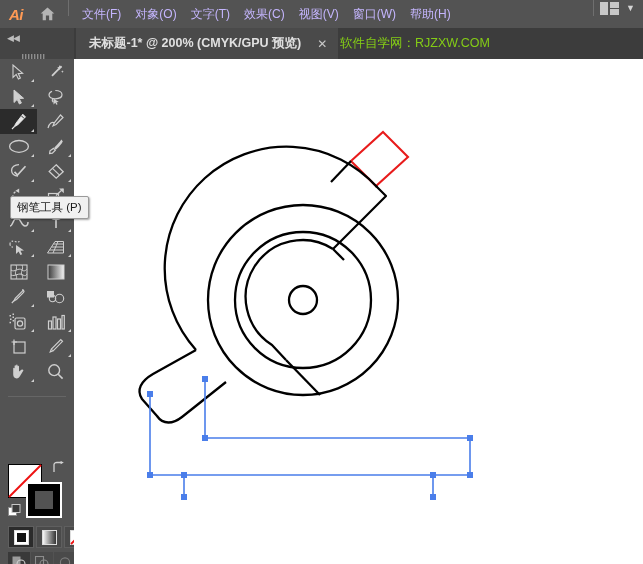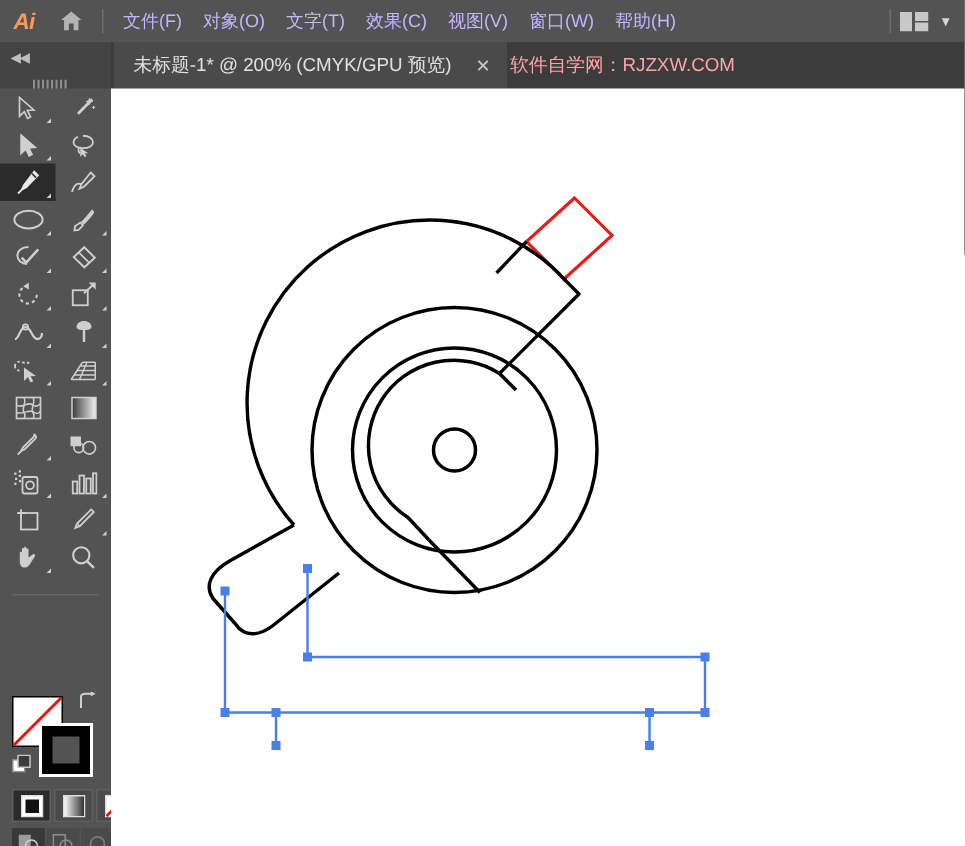--- a/index.html
+++ b/index.html
@@ -2,43 +2,43 @@
 <html><head>
 <meta charset="utf-8">
 <style>
   html,body{margin:0;padding:0;background:#535353;}
   body{width:643px;height:564px;overflow:hidden;
        font-family:"Liberation Sans","DejaVu Sans",sans-serif;}
   #app{position:relative;width:643px;height:564px;background:#535353;}
 
   
   #menubar{position:absolute;left:0;top:0;width:643px;height:28px;
-           background:#535353;display:flex;align-items:center;}
+           background:#535353;display:flex;align-items:flex-start;}
   #ai-logo{width:32px;height:28px;display:flex;align-items:center;justify-content:center;
            color:#ff9a55;font-size:15px;font-weight:bold;font-style:italic;letter-spacing:-0.5px;}
   #home-btn{width:30px;height:28px;display:flex;align-items:center;justify-content:center;}
   .mb-sep{width:1px;height:16px;background:#6f6f6f;margin:0 6px;}
   .menu-item{color:#c4b5fd;font-size:12px;padding:0 7px;height:28px;
              display:flex;align-items:center;white-space:nowrap;}
   #ws-area{margin-left:auto;display:flex;align-items:center;padding-right:8px;}
   #ws-icon{display:flex;align-items:center;}
   #ws-chev{color:#d4d4d4;font-size:9px;margin-left:7px;}
 
   
   #tabbar{position:absolute;left:0;top:28px;width:643px;height:31px;background:#3c3c3c;}
   #tab-collapse{position:absolute;left:0;top:0;width:74px;height:31px;background:#444;}
   #tab-collapse .chev{position:absolute;left:7px;top:5px;color:#bdbdbd;font-size:9px;
                       letter-spacing:-1px;}
   #tab-grip{position:absolute;left:22px;top:19px;width:30px;height:7px;}
   #doc-tab{position:absolute;left:76px;top:0;height:31px;background:#4a4a4a;
-           display:flex;align-items:center;padding:0 0 0 13px;}
+           display:flex;align-items:center;padding:0 0 0 13px;font-weight:bold;}
   #doc-tab-title{color:#e0e0e0;font-size:12.5px;white-space:nowrap;}
   #doc-tab-close{color:#c9c9c9;font-size:12px;margin:0 11px 0 16px;line-height:1;}
   #watermark{position:absolute;left:340px;top:0;height:31px;display:flex;align-items:center;
-             color:#fca5a5;font-size:12.5px;white-space:nowrap;}
+             color:#84cc16;font-size:12.5px;white-space:nowrap;}
 
   
   #toolpanel{position:absolute;left:0;top:59px;width:74px;height:505px;background:#535353;}
   #tool-grid{position:absolute;left:0;top:0;width:74px;}
   .tool-row{display:flex;width:74px;height:25px;}
   .tool{position:relative;width:37px;height:25px;display:flex;align-items:center;
         justify-content:center;}
   .tool.active{background:#2b2b2b;}
   .tool .corner{position:absolute;right:3px;bottom:2px;width:0;height:0;
                 border-left:3px solid transparent;border-bottom:3px solid #cfcfcf;}
@@ -375,20 +375,21 @@
         </div>
         <div class="tool">
           <svg width="17" height="17" viewBox="0 0 17 17">
             <circle cx="7.2" cy="7.2" r="5.4" fill="none" stroke="#cfcfcf" stroke-width="1.4"></circle>
             <path d="M11.2 11.2 L15.6 15.6" stroke="#cfcfcf" stroke-width="1.6"></path>
           </svg>
         </div>
       </div>
     </div>
 
+    <div id="tool-tip">钢笔工具 (P)</div>
 
     <div id="panel-divider"></div>
 
     <div id="swatch-area">
 
       <div id="fill-sw">
         <svg class="slash" width="34" height="34" viewBox="0 0 34 34">
           <line x1="33" y1="1" x2="1" y2="33" stroke="#ee1111" stroke-width="2"></line>
         </svg>
       </div>

